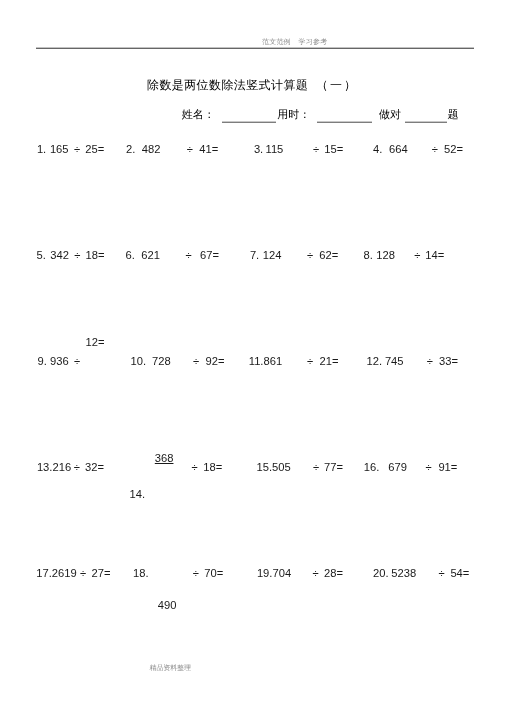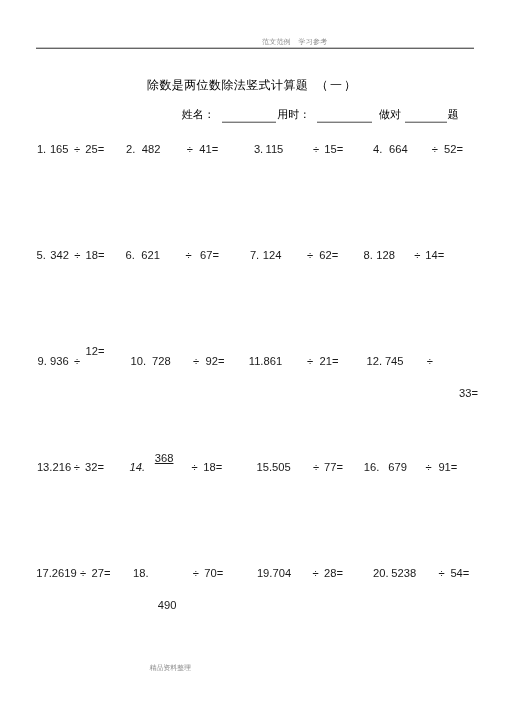--- a/index.html
+++ b/index.html
@@ -99,36 +99,36 @@
       <div class="prob" style="left: 262.8px; top: 248.9px;">124</div>
       <div class="prob" style="left: 307px; top: 248.9px;">÷</div>
       <div class="prob" style="left: 319.3px; top: 248.9px;">62=</div>
       <div class="prob" style="left: 363.5px; top: 248.9px;">8.</div>
       <div class="prob" style="left: 376.2px; top: 248.9px;">128</div>
       <div class="prob" style="left: 414.3px; top: 248.9px;">÷</div>
       <div class="prob" style="left: 425.2px; top: 248.9px;">14=</div>
       <div class="prob" style="left: 37.6px; top: 355px;">9.</div>
       <div class="prob" style="left: 50px; top: 355px;">936</div>
       <div class="prob" style="left: 74.1px; top: 355px;">÷</div>
-      <div class="prob" style="left: 85.5px; top: 345px;">12=</div>
+      <div class="prob" style="left: 85.5px; top: 336px;">12=</div>
       <div class="prob" style="left: 130.6px; top: 355px;">10.</div>
       <div class="prob" style="left: 152px; top: 355px;">728</div>
       <div class="prob" style="left: 192.9px; top: 355px;">÷</div>
       <div class="prob" style="left: 205.6px; top: 355px;">92=</div>
       <div class="prob" style="left: 248.75px; top: 355px;">11.861</div>
       <div class="prob" style="left: 307.1px; top: 355px;">÷</div>
       <div class="prob" style="left: 319.6px; top: 355px;">21=</div>
       <div class="prob" style="left: 366.6px; top: 355px; text-align: right;">12.</div>
       <div class="prob" style="left: 384.9px; top: 355px;">745</div>
       <div class="prob" style="left: 426.7px; top: 355px;">÷</div>
-      <div class="prob" style="left: 459px; top: 355px; margin-top: 32px;">33=</div>
+      <div class="prob" style="left: 439px; top: 355px;">33=</div>
       <div class="prob" style="left: 36.9px; top: 461px;">13.216</div>
       <div class="prob" style="left: 73.7px; top: 461px;">÷</div>
       <div class="prob" style="left: 85.1px; top: 461px;">32=</div>
-      <div class="prob" style="left: 129.5px; top: 461px; font-style: italic;">14.</div>
+      <div class="prob" style="left: 129.5px; top: 488px;">14.</div>
       <div class="prob" style="left: 154.8px; top: 452px; text-decoration: underline;">368</div>
       <div class="prob" style="left: 191.5px; top: 461px;">÷</div>
       <div class="prob" style="left: 203.2px; top: 461px;">18=</div>
       <div class="prob" style="left: 256.5px; top: 461px;">15.505</div>
       <div class="prob" style="left: 313px; top: 461px;">÷</div>
       <div class="prob" style="left: 324px; top: 461px;">77=</div>
       <div class="prob" style="left: 363.8px; top: 461px;">16.</div>
       <div class="prob" style="left: 388.3px; top: 461px;">679</div>
       <div class="prob" style="left: 425.6px; top: 461px;">÷</div>
       <div class="prob" style="left: 438.4px; top: 461px;">91=</div>

